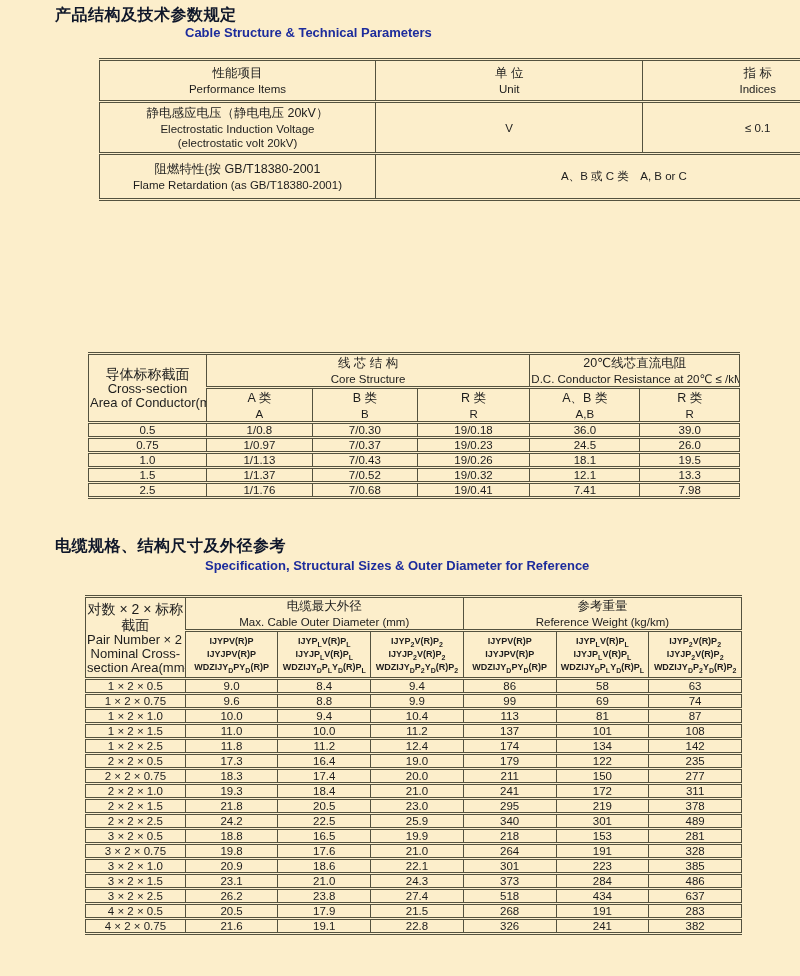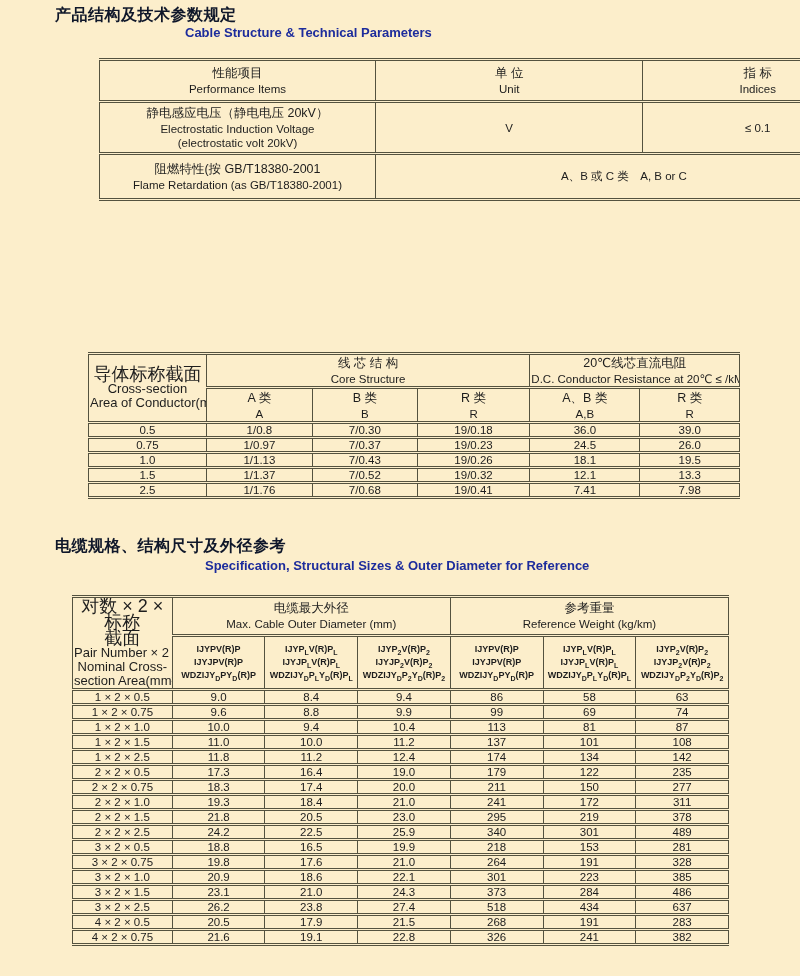--- a/index.html
+++ b/index.html
@@ -20,29 +20,29 @@
   table { position: absolute; border-collapse: collapse; table-layout: fixed; background: transparent; }
   th, td {
     border: 1px solid #54523f;
     border-top: 3px double #54523f;
     border-bottom: 3px double #54523f;
     text-align: center; vertical-align: middle;
     font-weight: normal; padding: 0 1px; overflow: hidden;
   }
   .zh   { font-size: 12.5px; line-height: 17px; }
   .en   { font-size: 11.5px; line-height: 14px; white-space: nowrap; }
-  .zh-sm{ font-size: 18px;   line-height: 16px; }
+  .zh-sm{ font-size: 14px;   line-height: 16px; }
   .en-sm{ font-size: 13px;   line-height: 14px; white-space: nowrap; }
   .spec-line { font-size: 9px; font-weight: bold; line-height: 13px; white-space: nowrap; }
   sub { font-size: 7px; line-height: 0; }
   .val { font-size: 11.5px; }
 
   #table1 { left: 99px; top: 58px;  width: 774px; }
   #table2 { left: 88px; top: 352px; width: 652px; }
-  #table3 { left: 72px; top: 595px; width: 657px; padding-left: 48px; }
+  #table3 { left: 85px; top: 595px; width: 657px; padding-left: 48px; }
 
   #table2 tbody td, #table3 tbody td { font-size: 11.5px; height: 13.5px; padding: 0; }
 
   tr.h42 { height: 42px; } tr.h40 { height: 40px; } tr.h52 { height: 52px; }
   tr.h46 { height: 46px; } tr.h33 { height: 33px; } tr.h35 { height: 35px; }
   tr.h34 { height: 34px; } tr.h48 { height: 48px; }
 </style>
 </head>
 <body>
 

